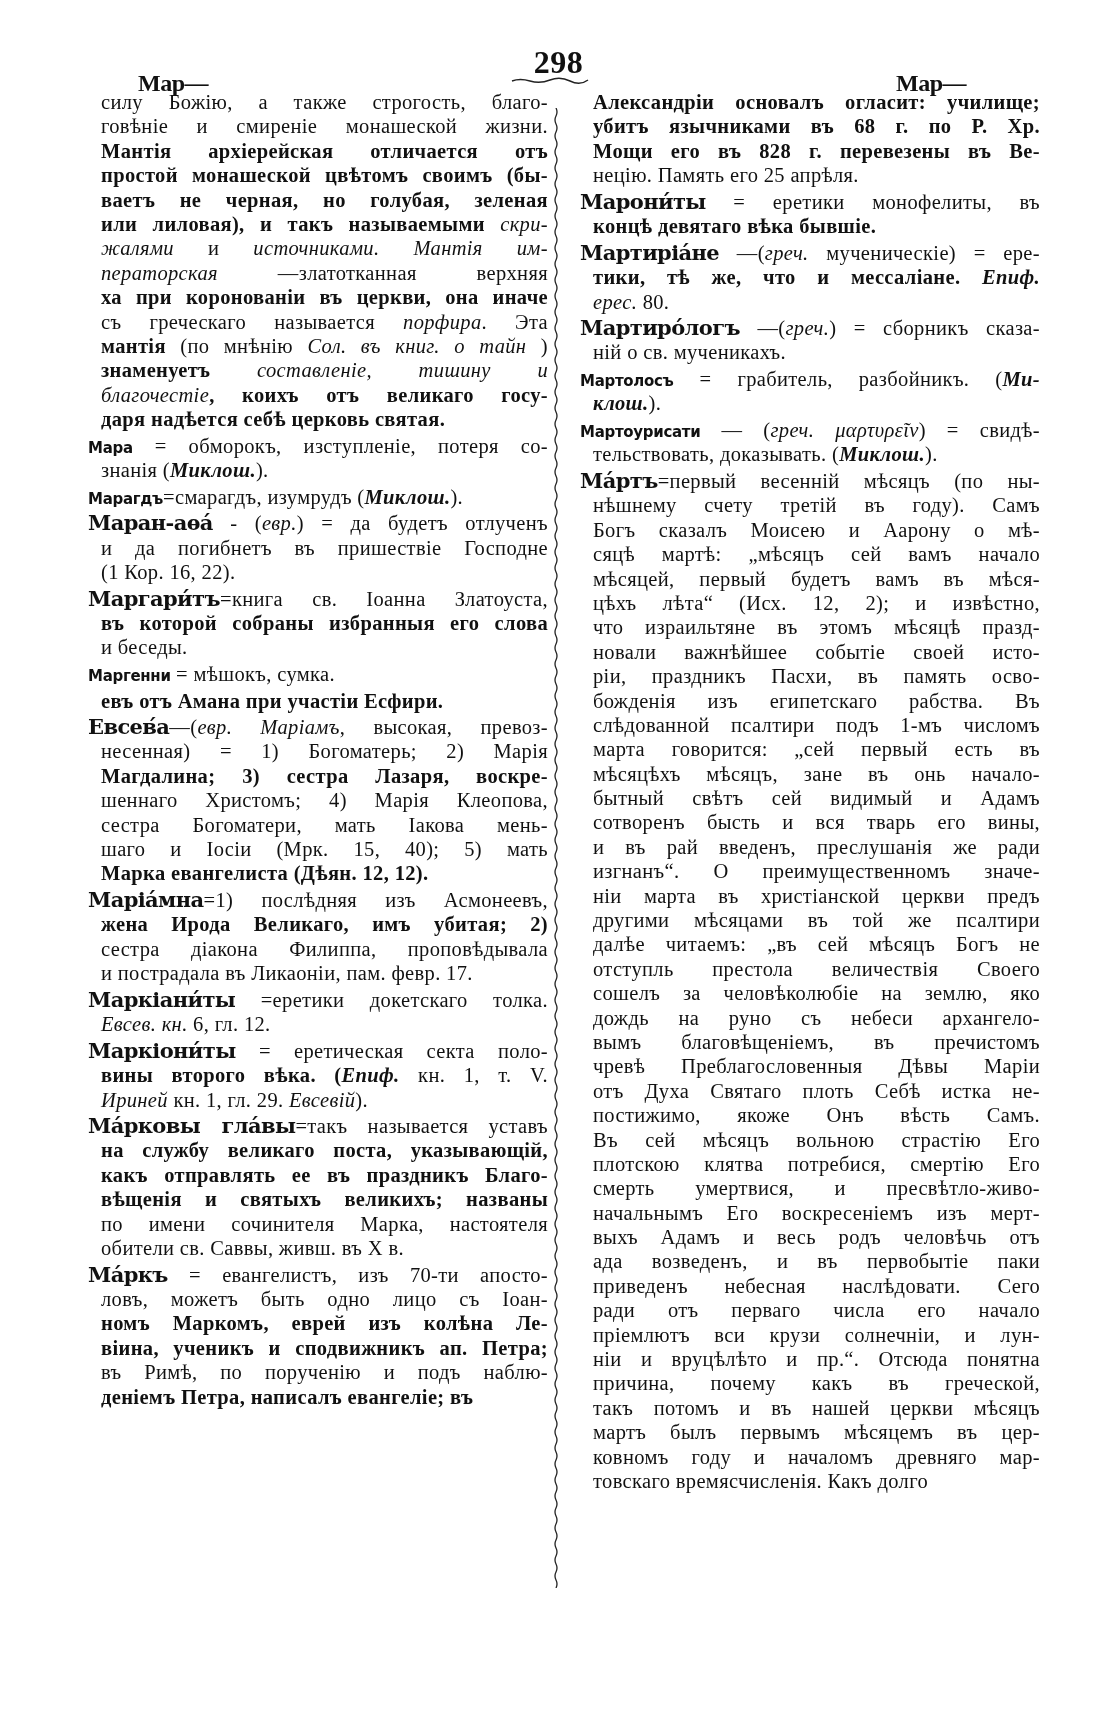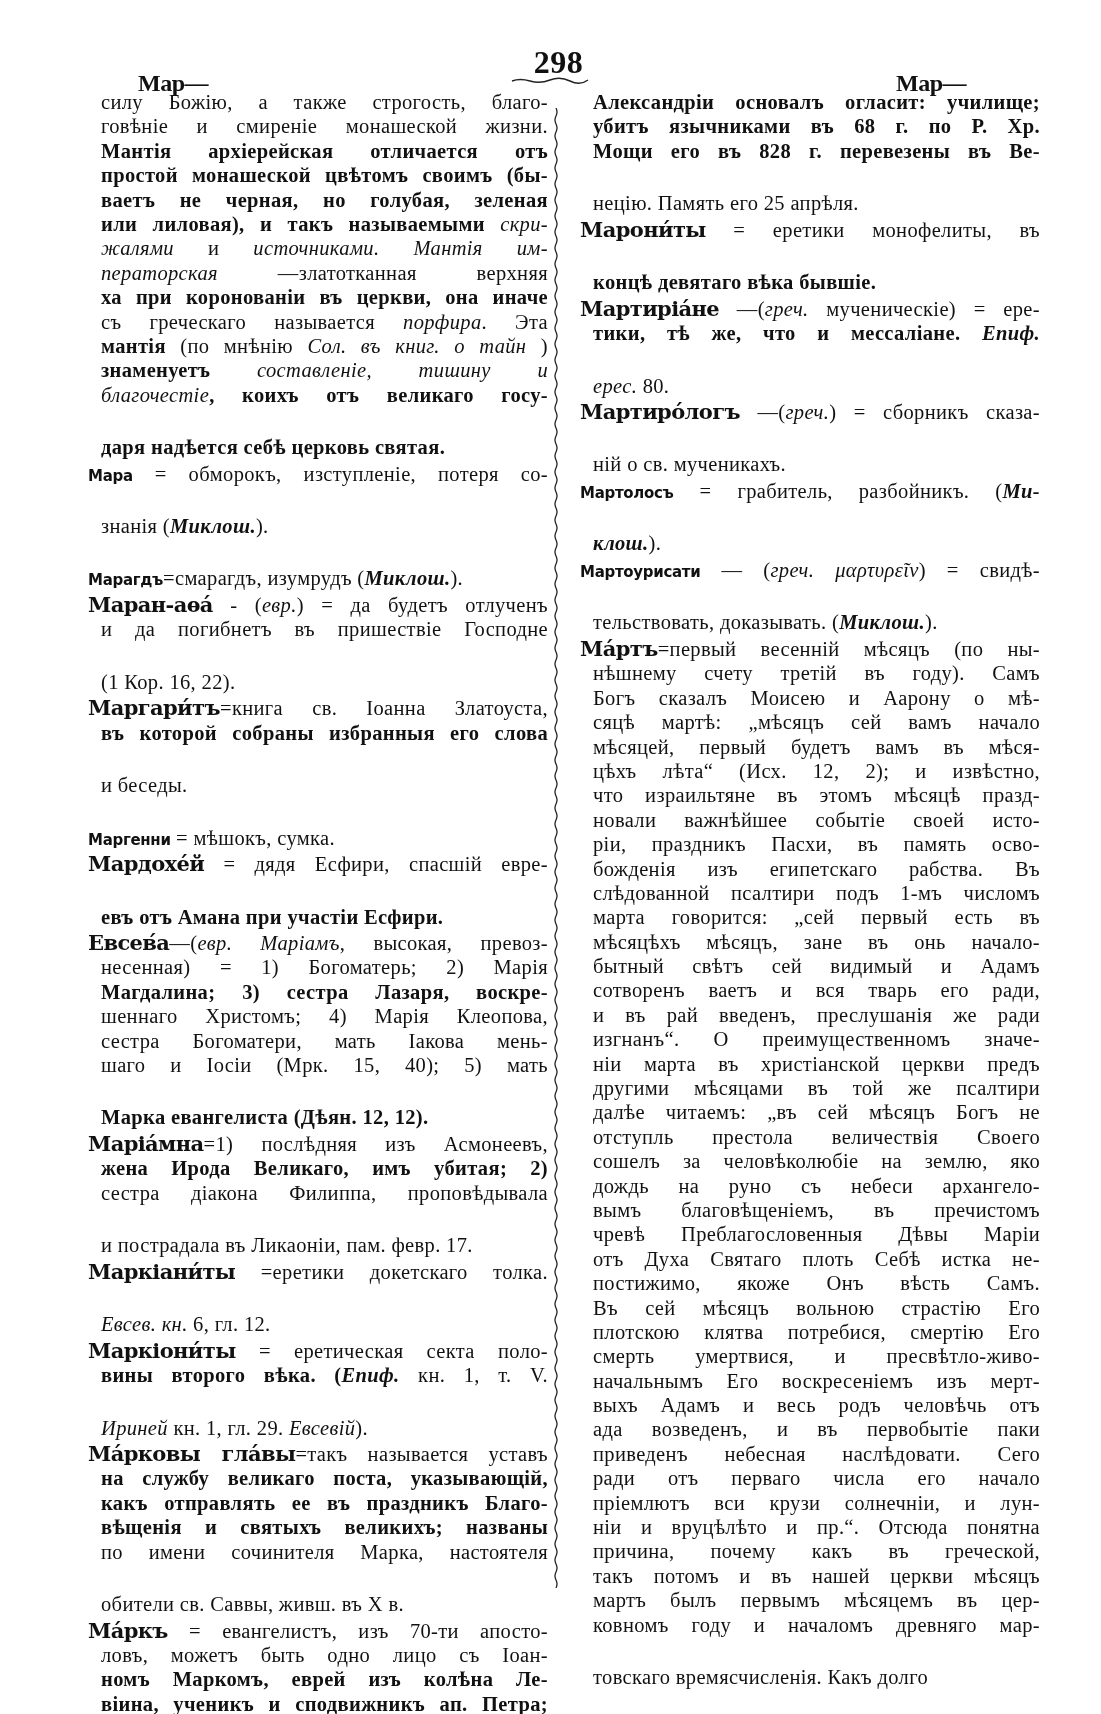--- a/index.html
+++ b/index.html
@@ -28,21 +28,21 @@
   }
   .column.left { left: 88px; }
   .column.right { left: 580px; }
   .entry { margin-bottom: 2.2px; }
   .line {
     display: block; height: 24.4px; line-height: 24.4px; font-size: 20.5px;
     font-family: "Liberation Serif", serif; white-space: nowrap;
     text-align: justify; text-align-last: justify; letter-spacing: 0.35px;
   }
   .line.indent { padding-left: 13px; }
-  .line.last { text-align-last: left; margin-top: 28px; }
+  .line.last { text-align-last: left; }
   .seg-n { font-weight: normal; font-style: normal; }
   .seg-b { font-weight: bold; }
   .seg-i { font-style: italic; }
   .seg-bi { font-style: italic; font-weight: bold; }
   .seg-h {
     font-family: "DejaVu Serif", serif; font-weight: bold; font-size: 21px;
     letter-spacing: -0.6px;
   }
   .seg-hs {
     font-family: "DejaVu Sans", sans-serif; font-weight: bold; font-size: 15px;
@@ -95,21 +95,20 @@
     </div>
     <div class="entry">
       <span class="line"><span class="seg-h">Маргари́тъ</span><span class="seg-n">=книга св. Іоанна Златоуста,</span></span>
       <span class="line indent"><span class="seg-b">въ которой собраны избранныя его слова</span></span>
       <span class="line indent last"><span class="seg-n">и беседы.</span></span>
     </div>
     <div class="entry">
       <span class="line last"><span class="seg-hs">Маргенни</span><span class="seg-n"> = мѣшокъ, сумка.</span></span>
     </div>
     <div class="entry">
-      <span class="line"><span class="seg-h">Мардохе́й</span><span class="seg-n"> = дядя Есфири, спасшій евре-</span></span>
       <span class="line indent last"><span class="seg-b">евъ отъ Амана при участіи Есфири.</span></span>
     </div>
     <div class="entry">
       <span class="line"><span class="seg-h">Евсев́а</span><span class="seg-n">—(</span><span class="seg-i">евр. Маріамъ</span><span class="seg-n">, высокая, превоз-</span></span>
       <span class="line indent"><span class="seg-n">несенная) = 1) Богоматерь; 2) Марія</span></span>
       <span class="line indent"><span class="seg-b">Магдалина; 3) сестра Лазаря, воскре-</span></span>
       <span class="line indent"><span class="seg-n">шеннаго Христомъ; 4) Марія Клеопова,</span></span>
       <span class="line indent"><span class="seg-n">сестра Богоматери, мать Іакова мень-</span></span>
       <span class="line indent"><span class="seg-n">шаго и Іосіи (Мрк. 15, 40); 5) мать</span></span>
       <span class="line indent last"><span class="seg-b">Марка евангелиста (Дѣян. 12, 12).</span></span>
@@ -182,21 +181,21 @@
       <span class="line indent"><span class="seg-n">мѣсяцей, первый будетъ вамъ въ мѣся-</span></span>
       <span class="line indent"><span class="seg-n">цѣхъ лѣта“ (Исх. 12, 2); и извѣстно,</span></span>
       <span class="line indent"><span class="seg-n">что израильтяне въ этомъ мѣсяцѣ празд-</span></span>
       <span class="line indent"><span class="seg-n">новали важнѣйшее событіе своей исто-</span></span>
       <span class="line indent"><span class="seg-n">ріи, праздникъ Пасхи, въ память осво-</span></span>
       <span class="line indent"><span class="seg-n">божденія изъ египетскаго рабства. Въ</span></span>
       <span class="line indent"><span class="seg-n">слѣдованной псалтири подъ 1-мъ числомъ</span></span>
       <span class="line indent"><span class="seg-n">марта говорится: „сей первый есть въ</span></span>
       <span class="line indent"><span class="seg-n">мѣсяцѣхъ мѣсяцъ, зане въ онь начало-</span></span>
       <span class="line indent"><span class="seg-n">бытный свѣтъ сей видимый и Адамъ</span></span>
-      <span class="line indent"><span class="seg-n">сотворенъ ваетъ и вся тварь его ради,</span></span>
+      <span class="line indent"><span class="seg-n">сотворенъ бысть и вся тварь его вины,</span></span>
       <span class="line indent"><span class="seg-n">и въ рай введенъ, преслушанія же ради</span></span>
       <span class="line indent"><span class="seg-n">изгнанъ“. О преимущественномъ значе-</span></span>
       <span class="line indent"><span class="seg-n">ніи марта въ христіанской церкви предъ</span></span>
       <span class="line indent"><span class="seg-n">другими мѣсяцами въ той же псалтири</span></span>
       <span class="line indent"><span class="seg-n">далѣе читаемъ: „въ сей мѣсяцъ Богъ не</span></span>
       <span class="line indent"><span class="seg-n">отступль престола величествія Своего</span></span>
       <span class="line indent"><span class="seg-n">сошелъ за человѣколюбіе на землю, яко</span></span>
       <span class="line indent"><span class="seg-n">дождь на руно съ небеси архангело-</span></span>
       <span class="line indent"><span class="seg-n">вымъ благовѣщеніемъ, въ пречистомъ</span></span>
       <span class="line indent"><span class="seg-n">чревѣ Преблагословенныя Дѣвы Маріи</span></span>

